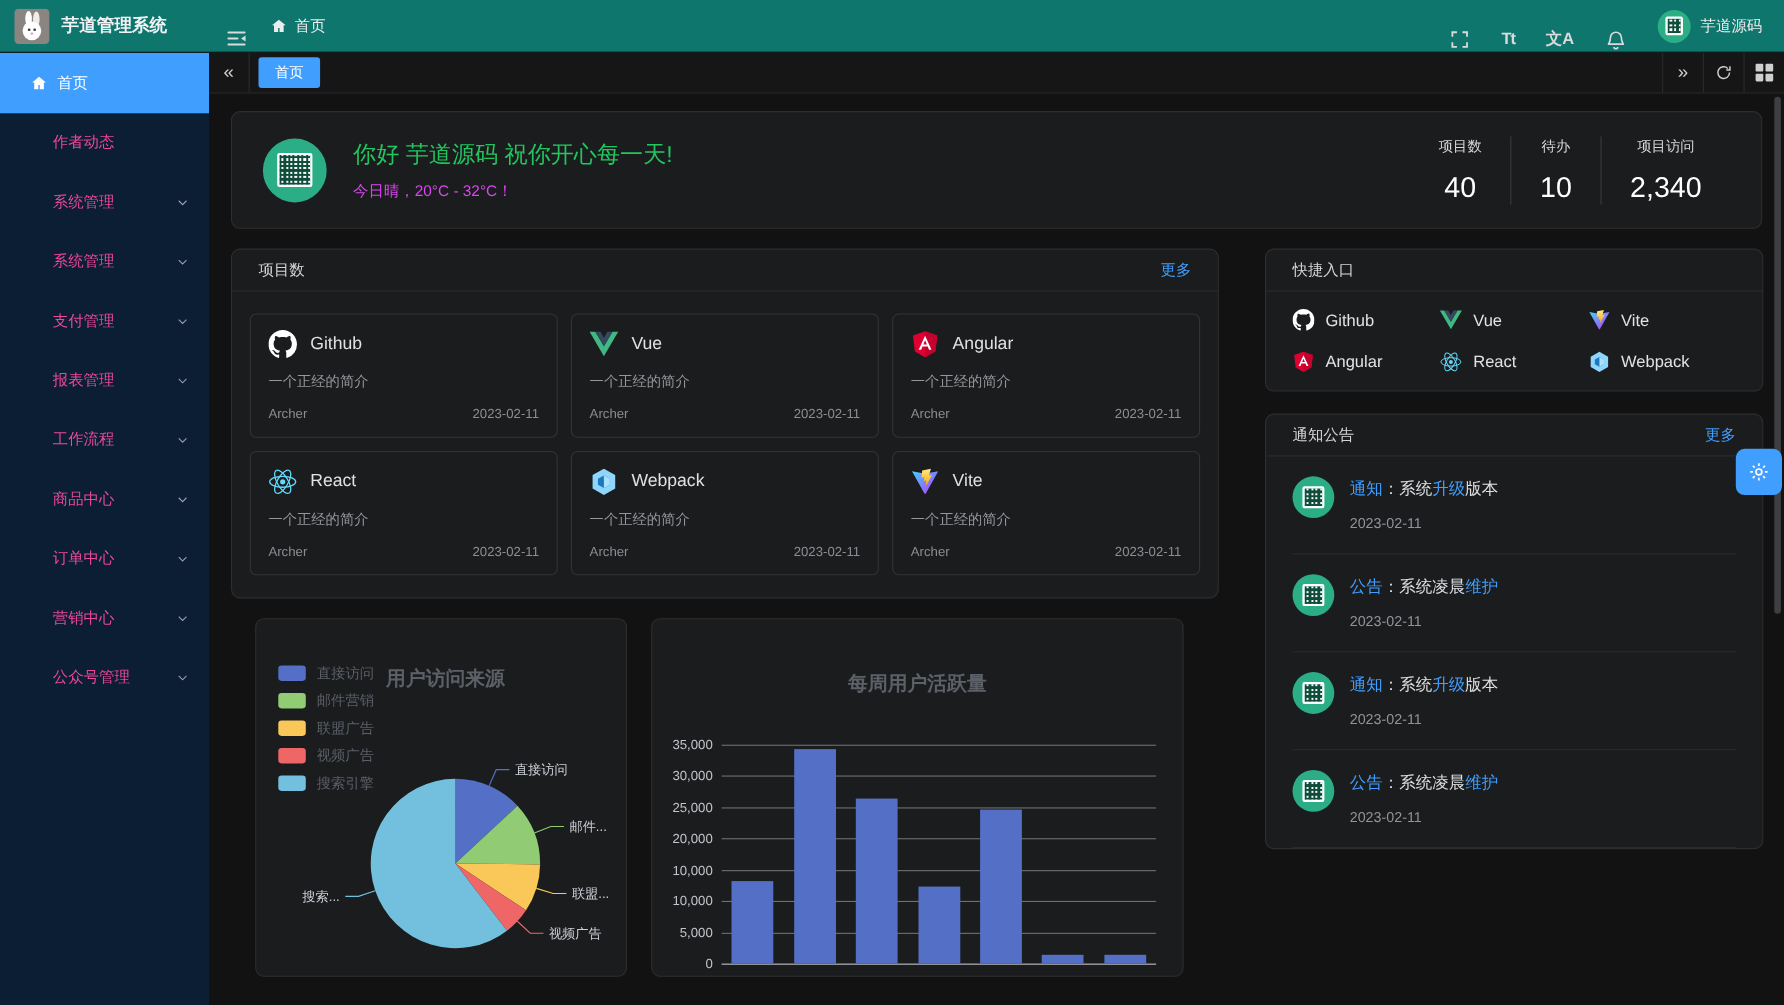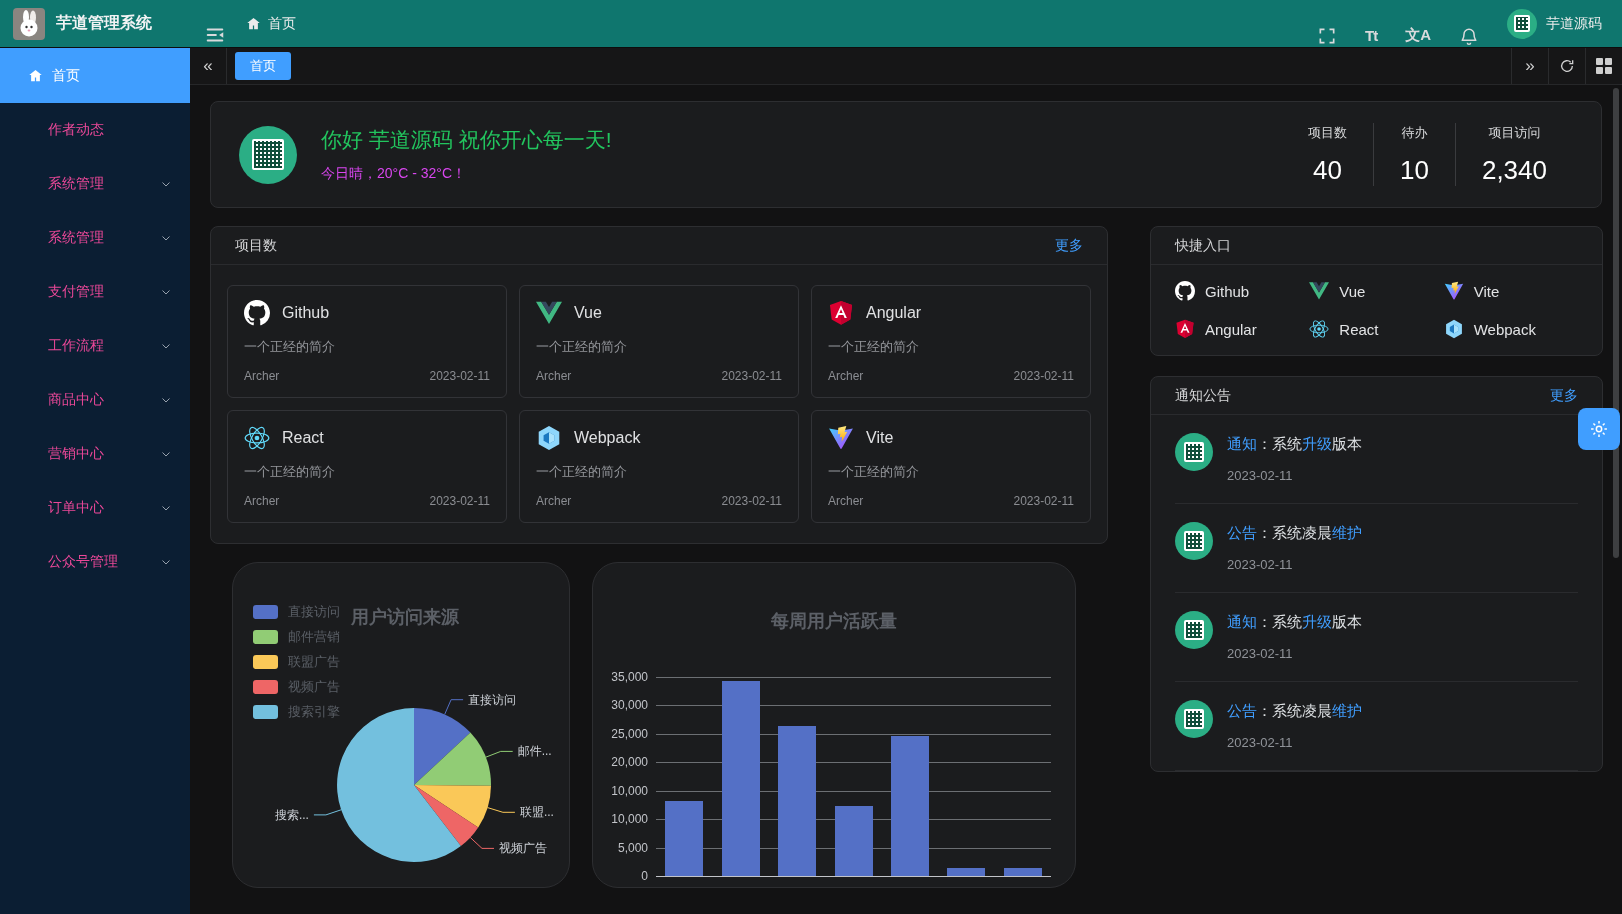--- a/index.html
+++ b/index.html
@@ -73,21 +73,21 @@
   .proj-body { padding:20px 16px; display:grid; grid-template-columns:repeat(3,1fr); gap:12px; }
   .mini-card { border:1px solid #323337; border-radius:6px; height:113px; padding:14px 16px;
                display:flex; flex-direction:column; cursor:pointer; }
   .mini-head { display:flex; align-items:center; gap:12px; }
   .mini-head .bicon { width:26px; height:26px; display:flex; flex:none; }
   .mini-name { font-size:16px; color:#e0e1e3; }
   .mini-desc { margin-top:12px; font-size:13px; color:#95979c; }
   .mini-foot { margin-top:auto; display:flex; justify-content:space-between; font-size:12px; color:#8b8d92; }
   
   .charts-row { margin-top:18px; display:flex; gap:22px; padding-left:22px; }
-  .chart-card { position:relative; height:326px; overflow:hidden;border-radius:26px; }
+  .chart-card { position:relative; height:326px; overflow:hidden; }
   .pie-card { width:338px; flex:none; }
   .bar-card { width:484px; flex:none; }
   .chart-title { position:absolute; font-size:18px; font-weight:bold; color:#5c6067; }
   .pie-legend { position:absolute; left:20px; top:36px; }
   .lg-item { display:flex; align-items:center; gap:10px; height:25px; cursor:pointer; }
   .lg-swatch { width:25px; height:14px; border-radius:3px; flex:none; }
   .lg-label { font-size:13px; color:#5a5f66; }
   .y-tick { position:absolute; left:0; width:55px; text-align:right; font-size:12px; color:#c2c4c9; }
   .grid-line { position:absolute; left:63px; width:395px; height:1px; background:rgba(190,193,200,.5); }
   .grid-line.axis { background:#c2c4c9; }
@@ -198,45 +198,53 @@
     </div>
     <div class="side-item noicon">
       <span class="lbl">支付管理</span>
       <span class="chev">
         <svg viewBox="0 0 24 24" fill="none" stroke="currentColor" stroke-width="2" width="12" height="12">
           <polyline points="5,9 12,16 19,9"></polyline>
         </svg>
       </span>
     </div>
     <div class="side-item noicon">
+      <span class="lbl">报表管理</span>
+      <span class="chev">
+        <svg viewBox="0 0 24 24" fill="none" stroke="currentColor" stroke-width="2" width="12" height="12">
+          <polyline points="5,9 12,16 19,9"></polyline>
+        </svg>
+      </span>
+    </div>
+    <div class="side-item noicon">
       <span class="lbl">工作流程</span>
       <span class="chev">
         <svg viewBox="0 0 24 24" fill="none" stroke="currentColor" stroke-width="2" width="12" height="12">
           <polyline points="5,9 12,16 19,9"></polyline>
         </svg>
       </span>
     </div>
     <div class="side-item noicon">
       <span class="lbl">商品中心</span>
       <span class="chev">
         <svg viewBox="0 0 24 24" fill="none" stroke="currentColor" stroke-width="2" width="12" height="12">
           <polyline points="5,9 12,16 19,9"></polyline>
         </svg>
       </span>
     </div>
     <div class="side-item noicon">
+      <span class="lbl">订单中心</span>
+      <span class="chev">
+        <svg viewBox="0 0 24 24" fill="none" stroke="currentColor" stroke-width="2" width="12" height="12">
+          <polyline points="5,9 12,16 19,9"></polyline>
+        </svg>
+      </span>
+    </div>
+    <div class="side-item noicon">
       <span class="lbl">营销中心</span>
-      <span class="chev">
-        <svg viewBox="0 0 24 24" fill="none" stroke="currentColor" stroke-width="2" width="12" height="12">
-          <polyline points="5,9 12,16 19,9"></polyline>
-        </svg>
-      </span>
-    </div>
-    <div class="side-item noicon">
-      <span class="lbl">订单中心</span>
       <span class="chev">
         <svg viewBox="0 0 24 24" fill="none" stroke="currentColor" stroke-width="2" width="12" height="12">
           <polyline points="5,9 12,16 19,9"></polyline>
         </svg>
       </span>
     </div>
     <div class="side-item noicon">
       <span class="lbl">公众号管理</span>
       <span class="chev">
         <svg viewBox="0 0 24 24" fill="none" stroke="currentColor" stroke-width="2" width="12" height="12">

